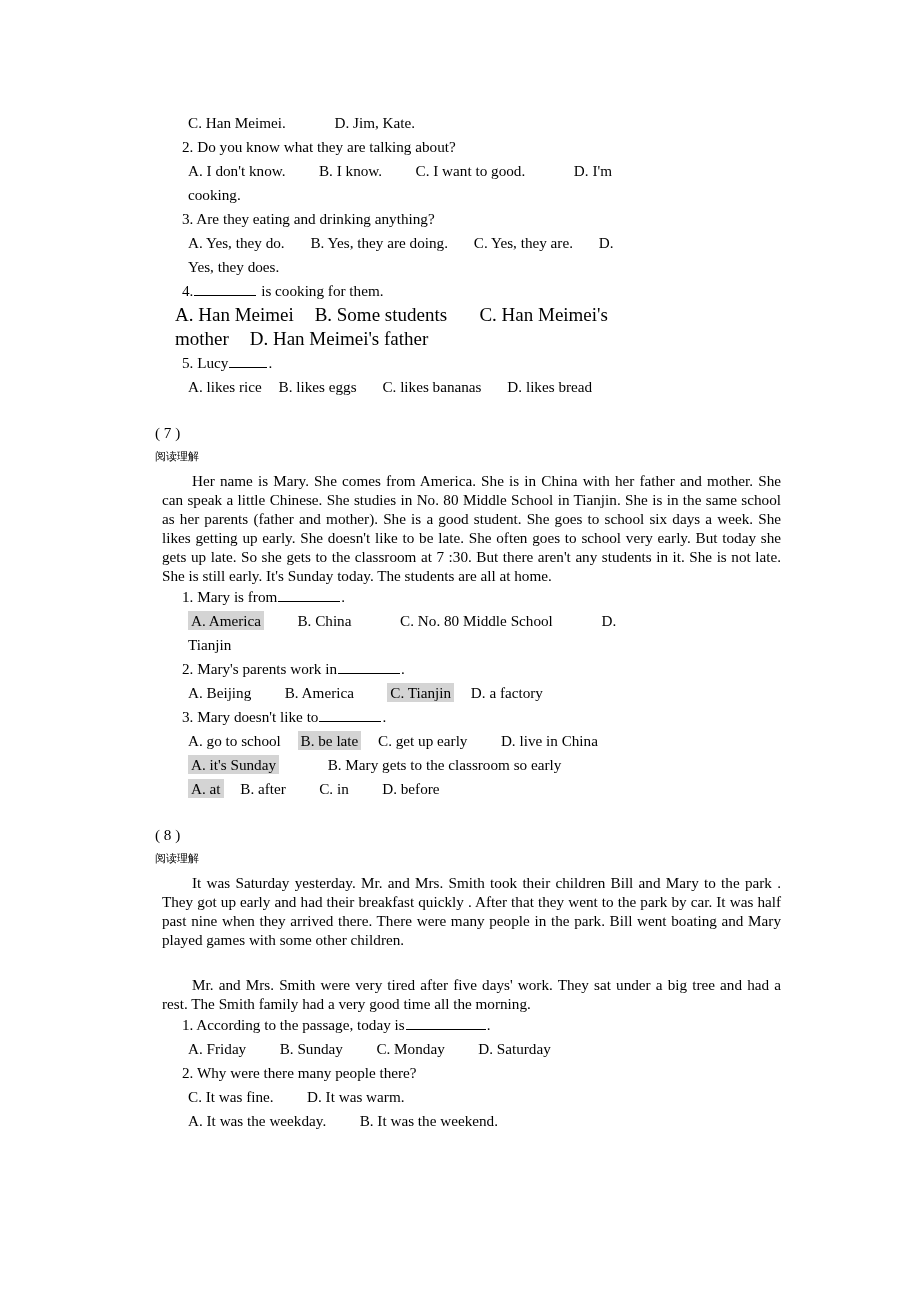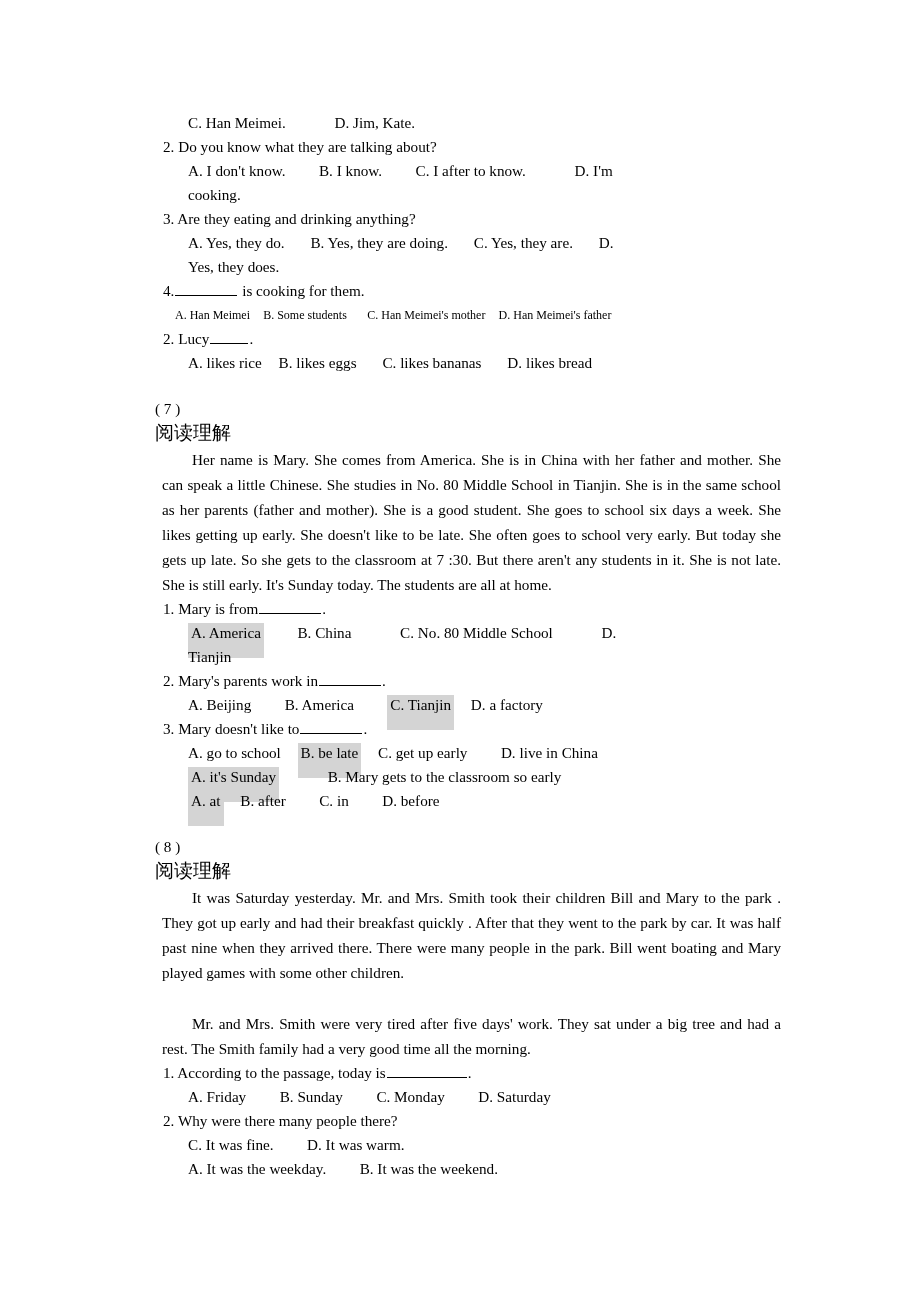--- a/index.html
+++ b/index.html
@@ -17,49 +17,49 @@
   .page {
     position: relative;
     width: 758px;
     height: 1302px;
     box-sizing: border-box;
     padding: 111px 138px 0 163px;
   }
   .q-line {
     font-size: 15.2px;
     line-height: 24px;
-    margin-left: 0;
+    margin-left: 19px;
   }
   .opt-line {
     font-size: 15.2px;
     line-height: 24px;
     margin-left: 25px;
   }
   .opt-line-tight {
-    font-size: 12px;
+    font-size: 19px;
     line-height: 24px;
     margin-left: 12px;
   }
   
   .section-head {
     font-size: 15.2px;
     line-height: 24px;
     margin-left: -8px;
     margin-top: 22px;
   }
   .section-label {
-    font-family: Liberation Sans, sans-serif;
-    font-size: 19px;
+    font-family: Liberation Mono, monospace;
+    font-size: 11px;
     line-height: 24px;
     margin-left: -8px;
   }
   
   .passage {
     font-size: 15.2px;
-    line-height: 25px;
+    line-height: 19px;
     text-align: justify;
     text-justify: inter-word;
     text-indent: 30px;
     margin-top: 2px;
     width: 619px;
     margin-left: -1px;
     hyphens: none;
   }
   .passage-gap { height: 24px; }
   
@@ -70,55 +70,55 @@
     height: 0.92em;
     margin: 0 1px;
   }
   .blank.w-short { width: 38px; }
   .blank.w-mid   { width: 56px; }
   .blank.w-wide  { width: 62px; }
   .blank.w-xwide { width: 80px; }
   
   .hl {
     background: #d4d4d4;
-    padding: 1px 3px 17px 3px;
+    padding: 1px 3px 1px 3px;
   }
   .sp2 { display: inline-block; width: 2.2em; }
   .sp3 { display: inline-block; width: 3.2em; }
   .sp1 { display: inline-block; width: 1.1em; }
   .sp15 { display: inline-block; width: 1.7em; }
 </style>
 </head>
 <body>
 
 <div class="page">
 
   <div class="opt-line">
     <span>C. Han Meimei.</span><span class="sp3"></span><span>D. Jim, Kate.</span>
   </div>
 
   <div class="q-line">2. Do you know what they are talking about?</div>
   <div class="opt-line">
-    <span>A. I don't know.</span><span class="sp2"></span><span>B. I know.</span><span class="sp2"></span><span>C. I after to know.</span><span class="sp3"></span><span>D. I'm cooking.</span>
+    <span>A. I don't know.</span><span class="sp2"></span><span>B. I know.</span><span class="sp2"></span><span>C. I want to good.</span><span class="sp3"></span><span>D. I'm cooking.</span>
   </div>
 
   <div class="q-line">3. Are they eating and drinking anything?</div>
   <div class="opt-line">
     <span>A. Yes, they do.</span><span class="sp15"></span><span>B. Yes, they are doing.</span><span class="sp15"></span><span>C. Yes, they are.</span><span class="sp15"></span><span>D. Yes, they does.</span>
   </div>
 
   <div class="q-line">
     <span>4.</span><span class="blank w-wide"></span><span> is cooking for them.</span>
   </div>
   <div class="opt-line-tight">
     <span>A. Han Meimei</span><span class="sp1"></span><span>B. Some students</span><span class="sp15"></span><span>C. Han Meimei's mother</span><span class="sp1"></span><span>D. Han Meimei's father</span>
   </div>
 
   <div class="q-line">
-    <span>2. Lucy</span><span class="blank w-short"></span><span>.</span>
+    <span>5. Lucy</span><span class="blank w-short"></span><span>.</span>
   </div>
   <div class="opt-line">
     <span>A. likes rice</span><span class="sp1"></span><span>B. likes eggs</span><span class="sp15"></span><span>C. likes bananas</span><span class="sp15"></span><span>D. likes bread</span>
   </div>
 
   <div class="section-head">( 7  )</div>
   <div class="section-label">阅读理解</div>
 
   <div class="passage">Her name is Mary. She comes from America. She is in China with her father and mother. She can speak a little Chinese. She studies in No. 80 Middle School in Tianjin. She is in the same school as her parents (father and mother). She is a good student. She goes to school six days a week. She likes getting up early. She doesn't like to be late. She often goes to school very early. But today she gets up late. So she gets to the classroom at 7 :30. But there aren't any students in it. She is not late. She is still early. It's Sunday today. The students are all at home.</div>
 

